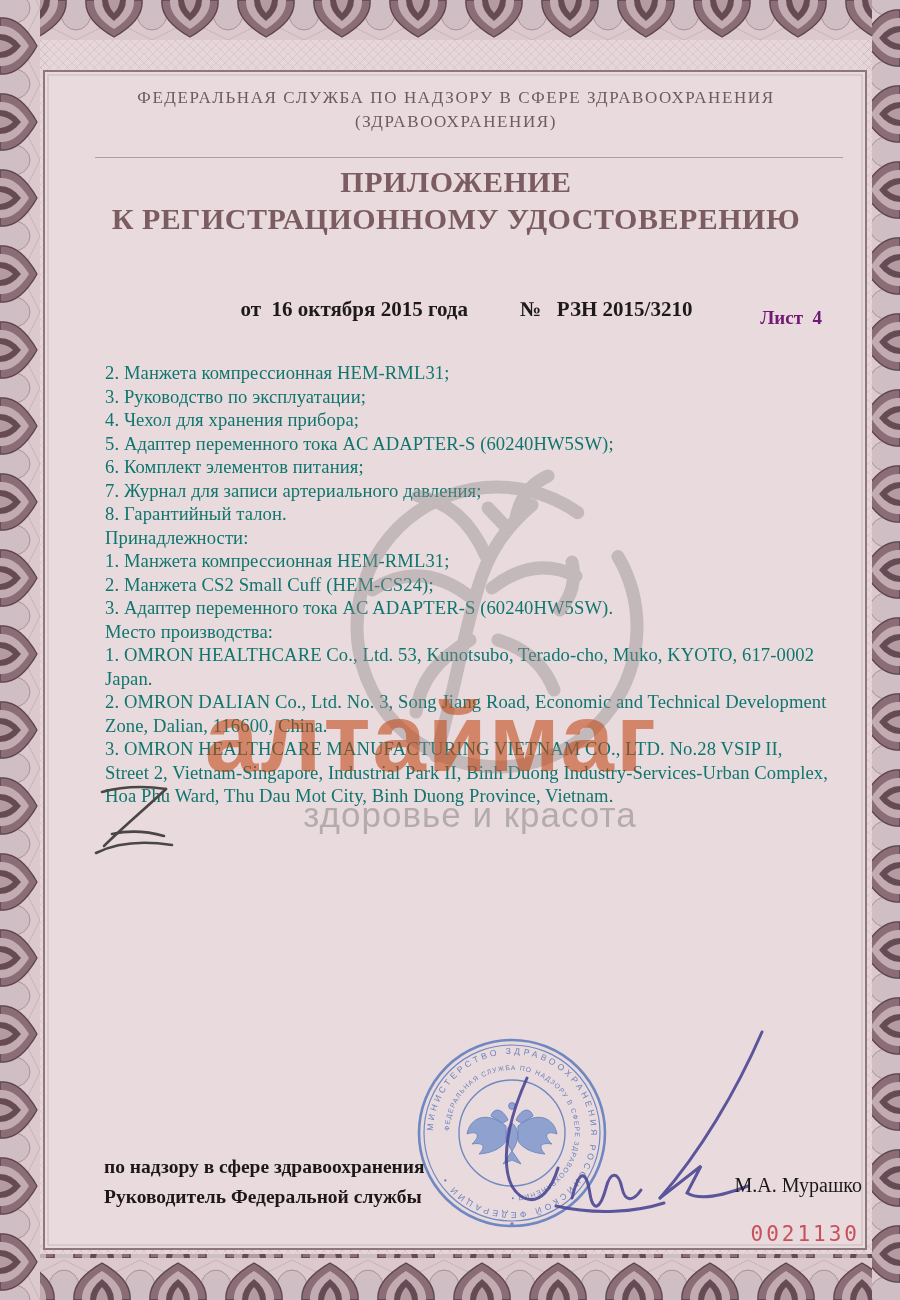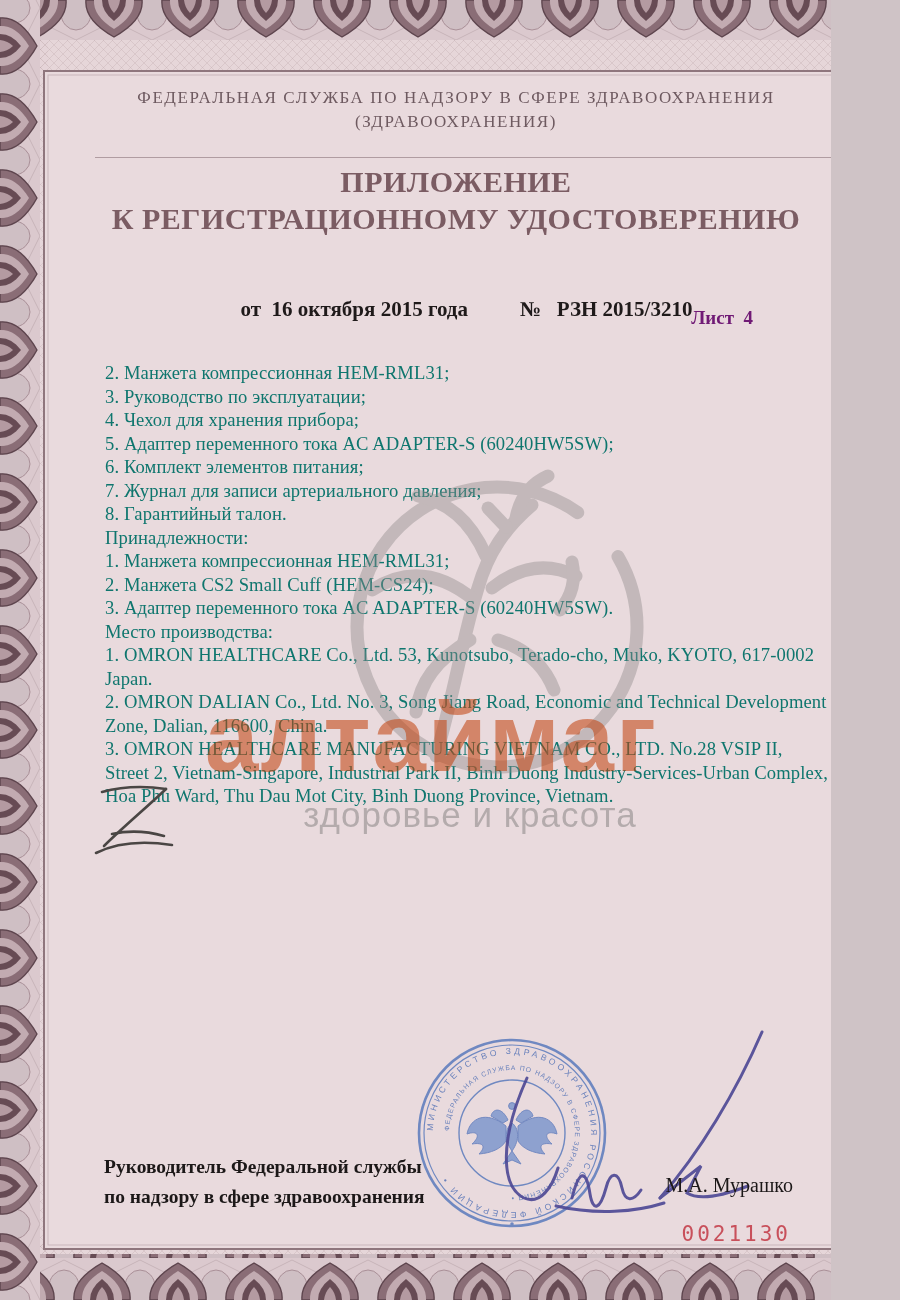--- a/index.html
+++ b/index.html
@@ -1,17 +1,17 @@
 <!DOCTYPE html>
 <html><head>
 <meta charset="utf-8">
 <style>
   html,body{margin:0;padding:0;background:#cfc3c6;}
   .page{
-    position:relative;width:831px;height:1300px;overflow:hidden;
+    position:relative;width:900px;height:1300px;overflow:hidden;
     background:#e9dadd;
     font-family:"Liberation Serif", serif;
     color:#262220;
   }
   .abs{position:absolute;}
   svg.layer{position:absolute;left:0;top:0;}
   
   .org-header{
     left:45px;top:86px;width:822px;text-align:center;z-index:3;
     color:#6e5a60;font-size:17px;line-height:24px;letter-spacing:1.6px;font-weight:500;
@@ -160,22 +160,22 @@
   <svg class="abs hand-mark" width="100" height="95" viewBox="85 772 100 95" aria-hidden="true">
     <g fill="none" stroke="#4a4644" stroke-width="2.6" stroke-linecap="round">
       <path d="M102,792 C 124,786 146,786 166,789"></path>
       <path d="M166,789 C 146,808 122,828 104,846"></path>
       <path d="M96,853 C 120,841 146,841 172,845"></path>
       <path d="M112,834 C 130,830 150,832 164,836"></path>
     </g>
   </svg>
 
   <div class="abs signer-title">
+    <div>по надзору в сфере здравоохранения</div>
     <div>Руководитель Федеральной службы</div>
-    <div>по надзору в сфере здравоохранения</div>
   </div>
 
   <svg class="abs stamp-sign" width="440" height="260" viewBox="380 1000 440 260" aria-hidden="true">
     <defs>
       <path id="ringOuterPath" d="M 512,1133 m -79,0 a 79,79 0 1,1 158,0 a 79,79 0 1,1 -158,0"></path>
       <path id="ringInnerPath" d="M 512,1133 m -63,0 a 63,63 0 1,1 126,0 a 63,63 0 1,1 -126,0"></path>
     </defs>
 
     <g opacity="0.82">
       <circle cx="512" cy="1133" r="93" fill="none" stroke="#5577bb" stroke-width="2.6"></circle>

